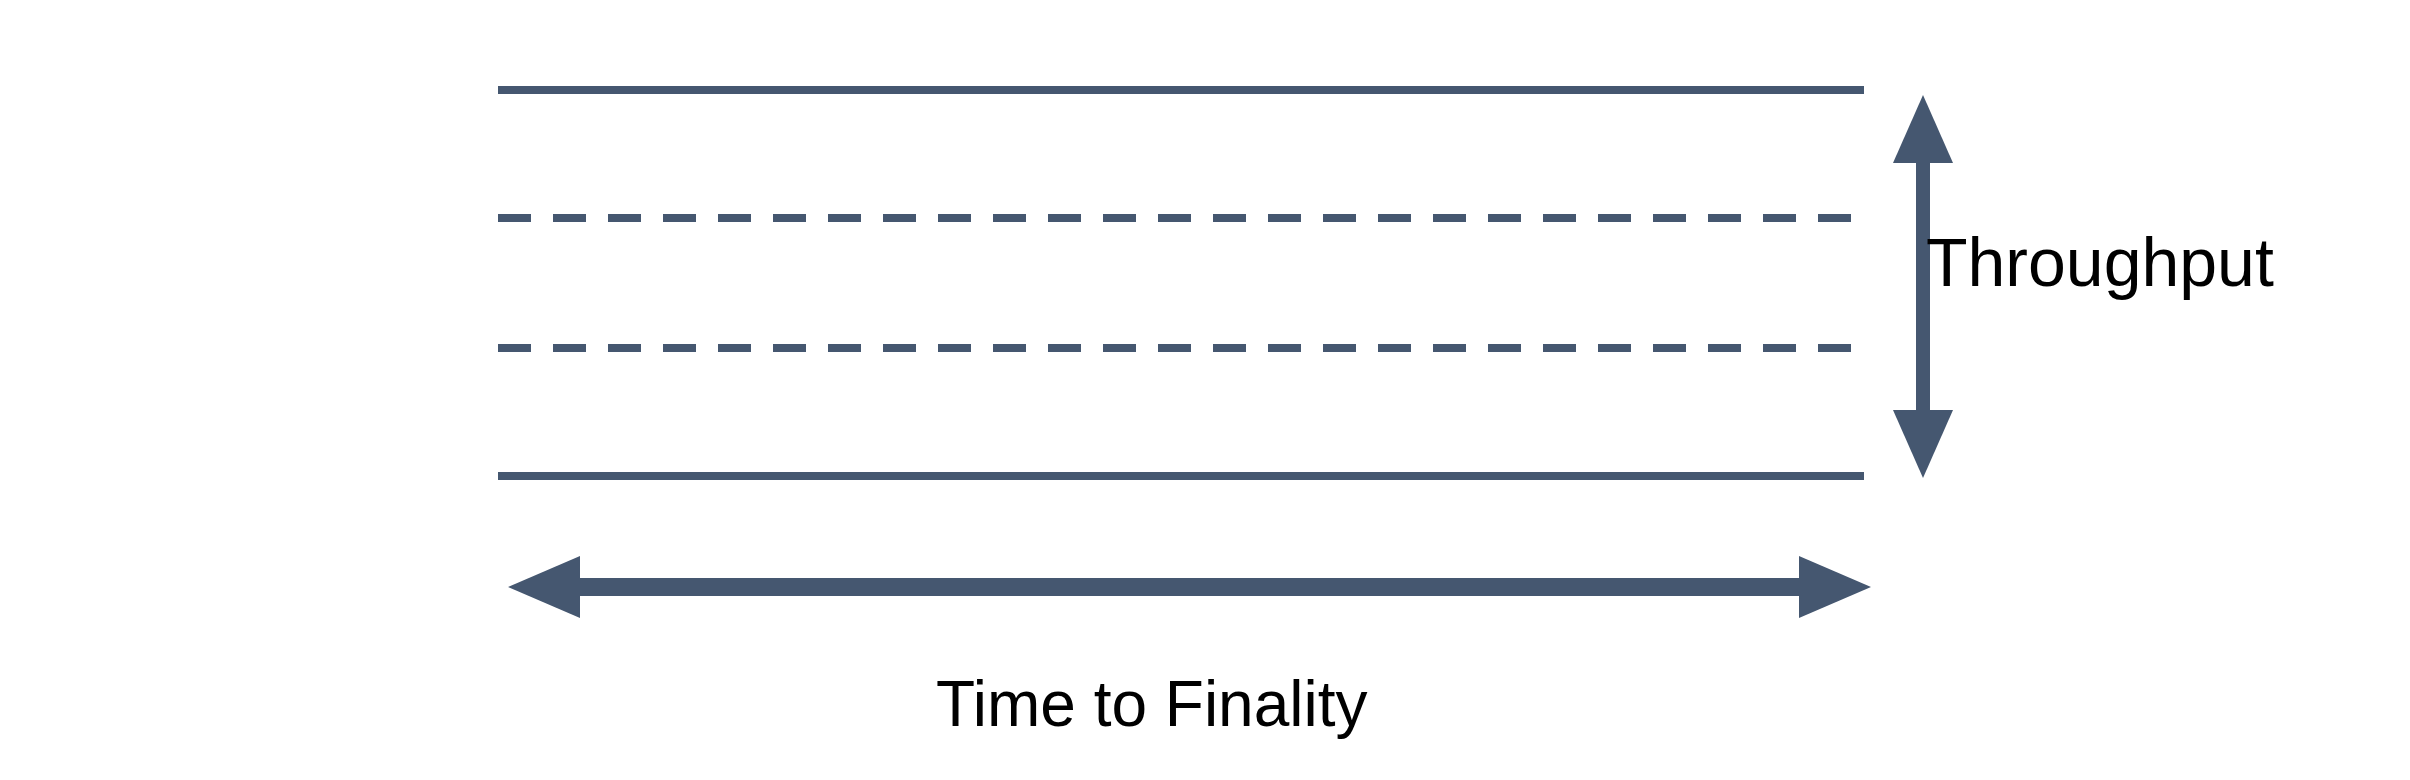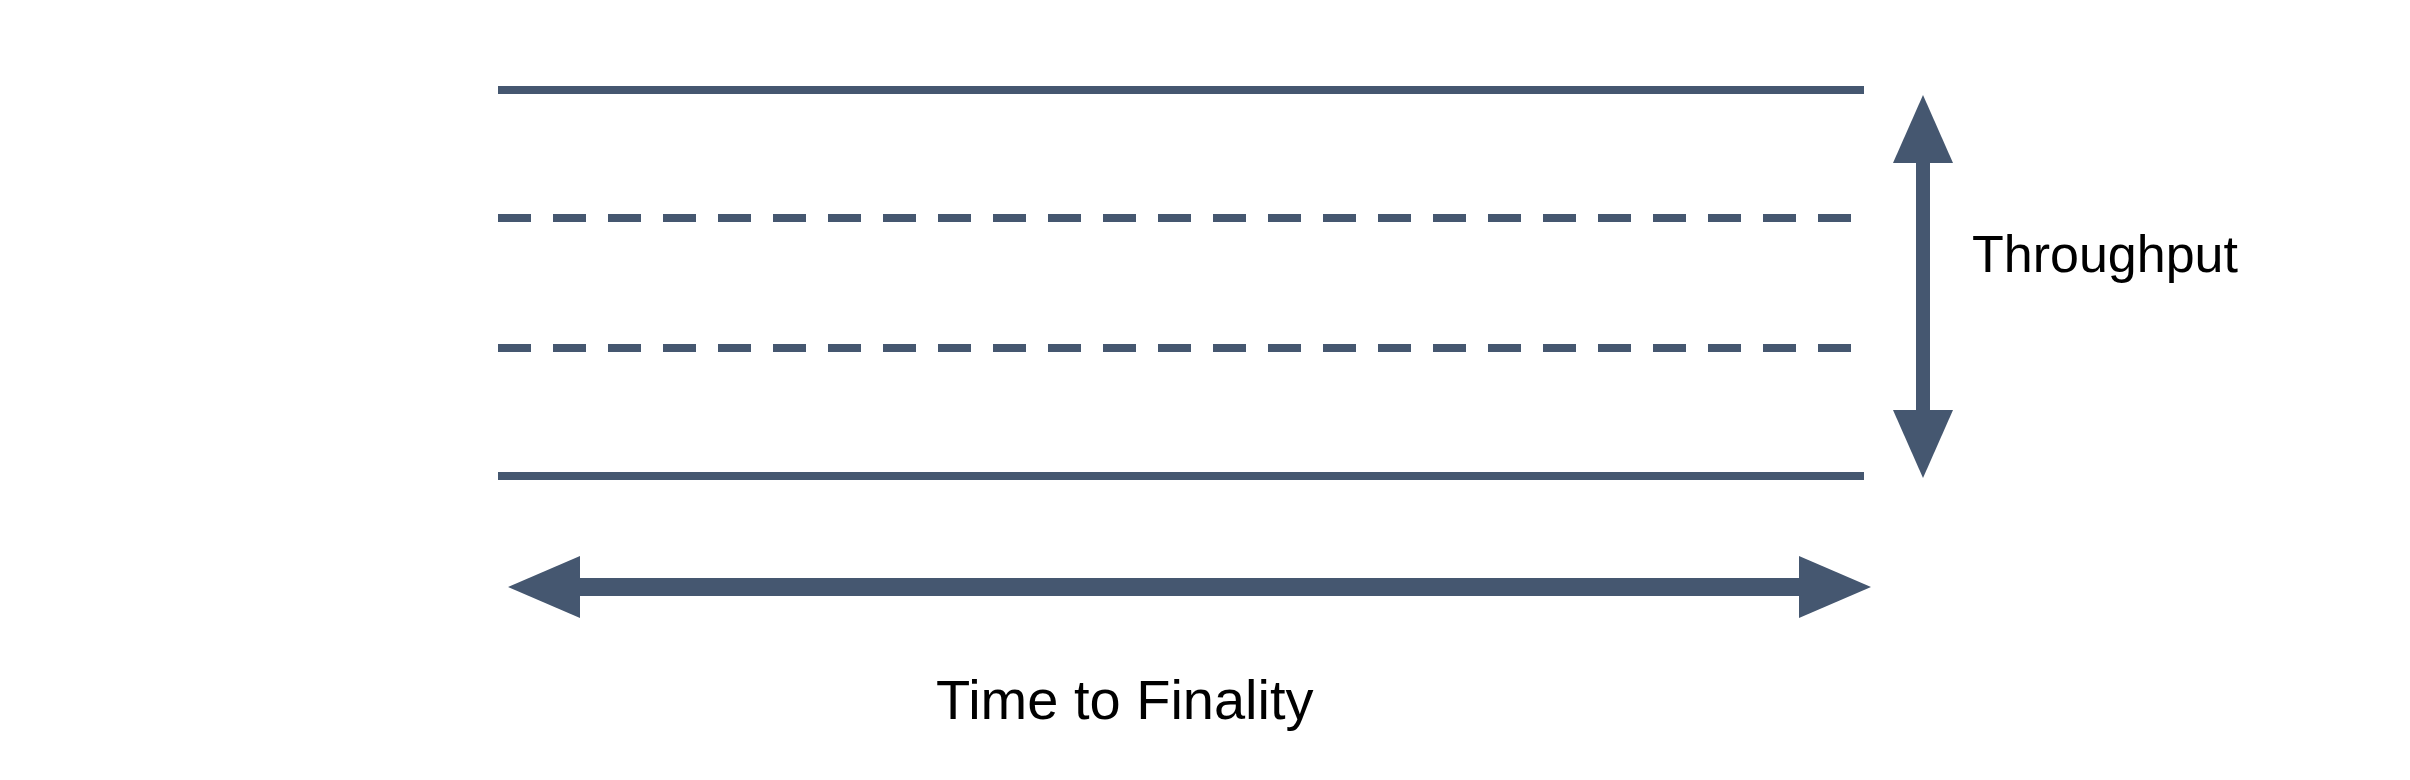--- a/index.html
+++ b/index.html
@@ -28,28 +28,28 @@
   }
   .label-text {
     position: absolute;
     color: #000000;
     font-family: "Liberation Sans", sans-serif;
     font-weight: 400;
     white-space: nowrap;
     line-height: 1;
   }
   #throughput-label {
-    left: 1972px;
+    left: 1926px;
     top: 228px;
-    font-size: 52px;
+    font-size: 68px;
   }
   #time-to-finality-label {
     left: 936px;
     top: 672px;
-    font-size: 56px;
+    font-size: 64px;
   }
 </style>
 </head>
 <body>
 
 <div id="canvas" style="background: rgb(255, 255, 255);">
 
   <svg id="diagram-svg" viewBox="0 0 2410 780" xmlns="http://www.w3.org/2000/svg">
 
     <g>

